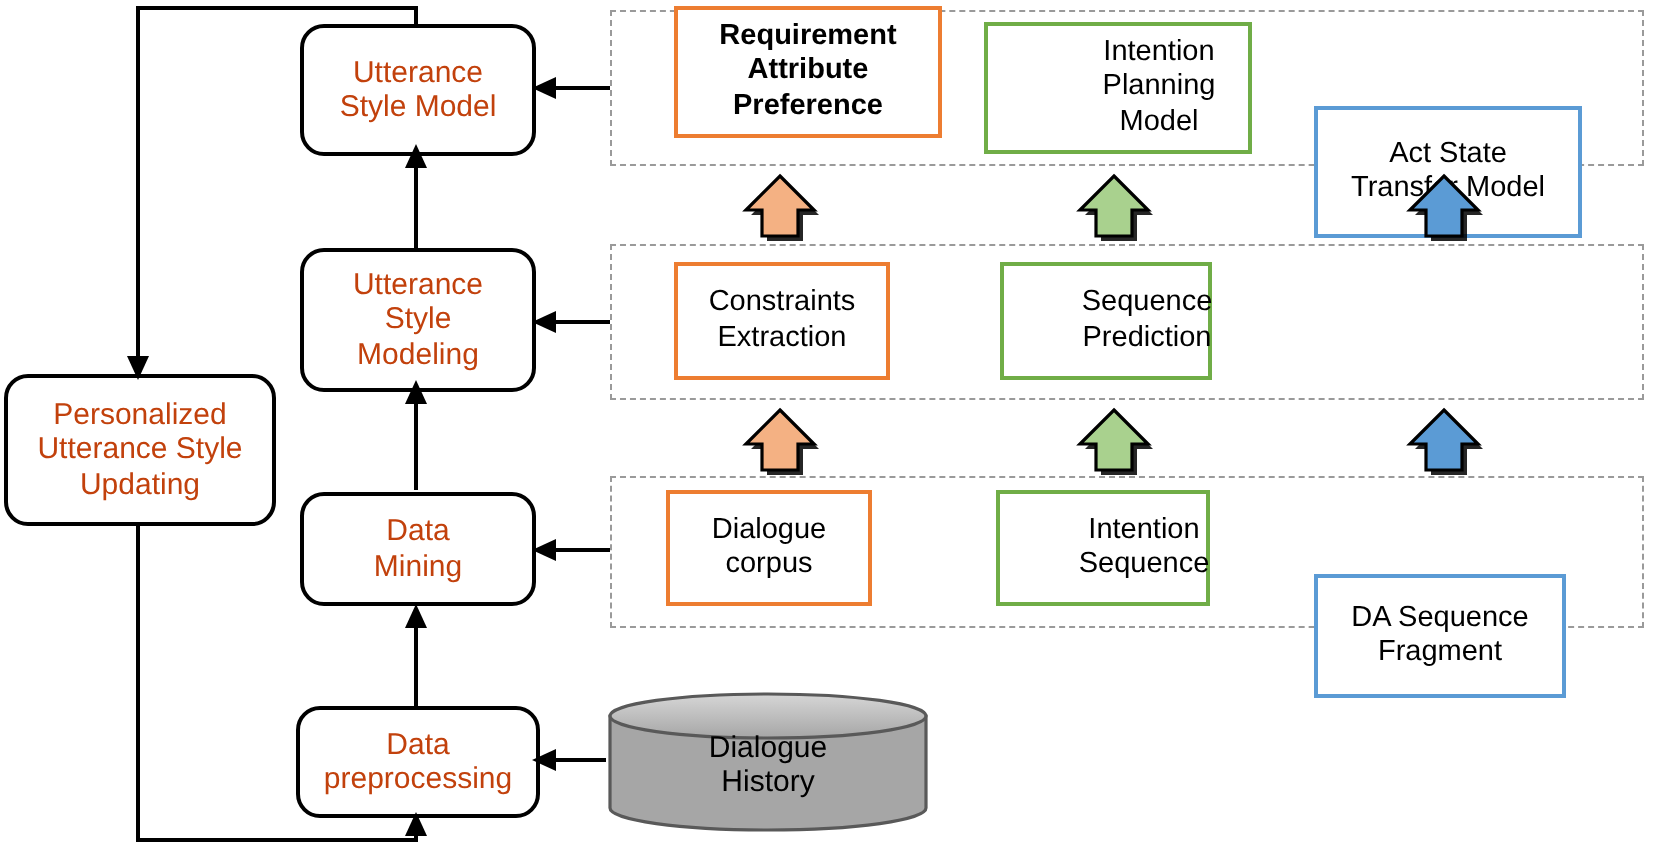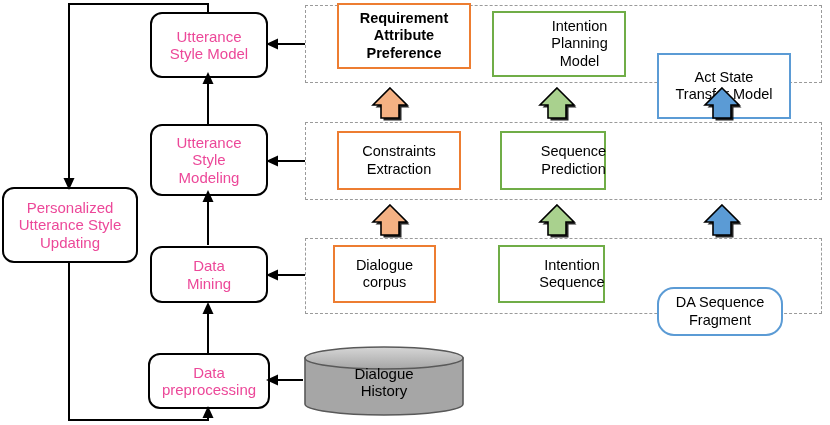--- a/index.html
+++ b/index.html
@@ -4,21 +4,21 @@
 <style>
   html,body{margin:0;padding:0;}
   body{width:830px;height:425px;background:#ffffff;
        font-family:"Liberation Sans","DejaVu Sans",sans-serif;
        overflow:hidden;position:relative;}
   #stage{position:absolute;left:0;top:0;width:830px;height:425px;}
 
   .rbox{position:absolute;box-sizing:border-box;border:2px solid #000;
         border-radius:12px;background:#fff;display:flex;align-items:center;
         justify-content:center;text-align:center;line-height:1.15;
-        font-size:15px;color:#ec4899;padding:2px 4px;z-index:6;}
+        font-size:15px;color:#c2410c;padding:2px 4px;z-index:6;}
 
   .dashgroup{position:absolute;box-sizing:border-box;
              border:1.6px dashed #9a9a9a;background:transparent;z-index:2;}
 
   .cbox{position:absolute;box-sizing:border-box;border-width:2px;
         border-style:solid;background:#fff;display:flex;align-items:center;
         justify-content:center;text-align:center;line-height:1.2;
         font-size:14.5px;color:#000;z-index:4;padding:1px 3px;}
   .cbox.orange{border-color:#ED7D31;}
   .cbox.green{border-color:#70AD47;padding-left:44px;}
@@ -123,21 +123,21 @@
     </svg>
     <div class="lbl">Dialogue<br>History</div>
   </div>
 
   <div class="dashgroup" style="left:305px;top:5px;width:517px;height:78px;"></div>
   <div class="cbox orange" style="left:337px;top:3px;width:134px;height:66px;font-weight:bold;">Requirement<br>Attribute<br>Preference</div>
   <div class="cbox green" style="left:492px;top:11px;width:134px;height:66px;">Intention<br>Planning Model</div>
   <div class="cbox blue" style="left:657px;top:11px;width:134px;height:66px;">Act State<br>Transfer Model</div>
 
   <div class="dashgroup" style="left:305px;top:122px;width:517px;height:78px;"></div>
-  <div class="cbox orange" style="left:337px;top:131px;width:124px;height:59px;">Constraints<br>Extraction</div>
+  <div class="cbox orange" style="left:337px;top:131px;width:108px;height:59px;">Constraints<br>Extraction</div>
   <div class="cbox green" style="left:500px;top:131px;width:106px;height:59px;">Sequence<br>Prediction</div>
 
   <div class="dashgroup" style="left:305px;top:238px;width:517px;height:76px;"></div>
   <div class="cbox orange" style="left:333px;top:245px;width:103px;height:58px;">Dialogue<br>corpus</div>
   <div class="cbox green" style="left:498px;top:245px;width:107px;height:58px;">Intention<br>Sequence</div>
-  <div class="cbox blue" style="left:657px;top:245px;width:126px;height:49px;border-radius:17px;">DA Sequence<br>Fragment</div>
+  <div class="cbox blue" style="left:657px;top:245px;width:126px;height:62px;">DA Sequence<br>Fragment</div>
 
 </div>
 
 </body></html>

